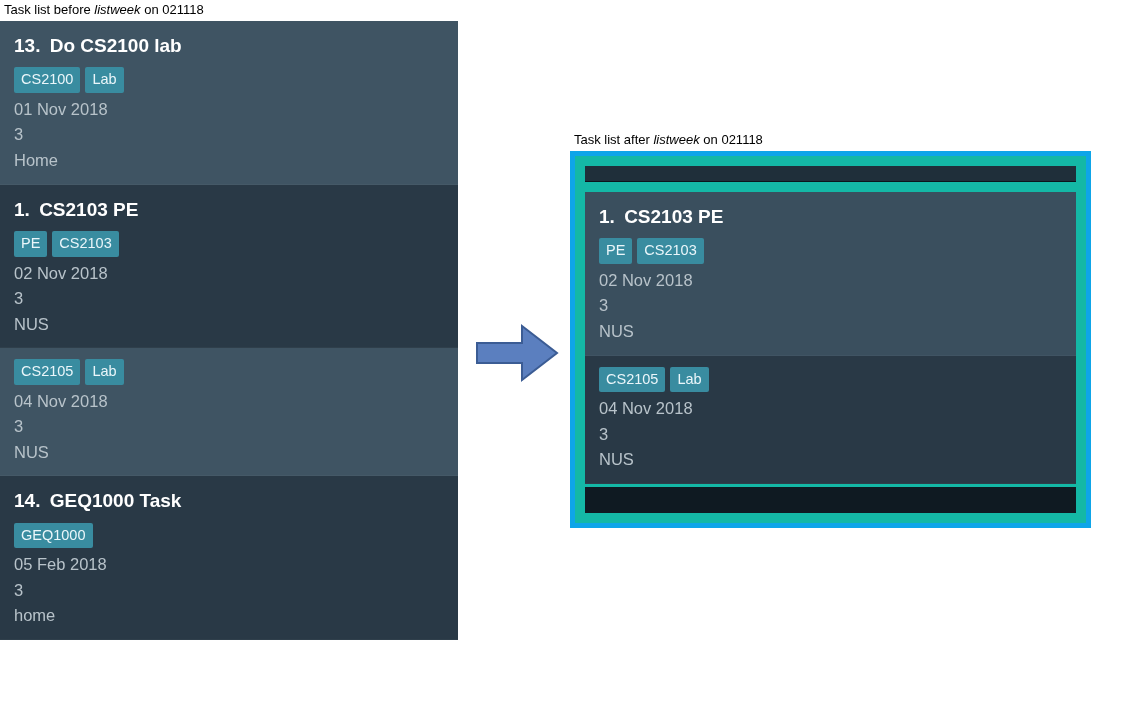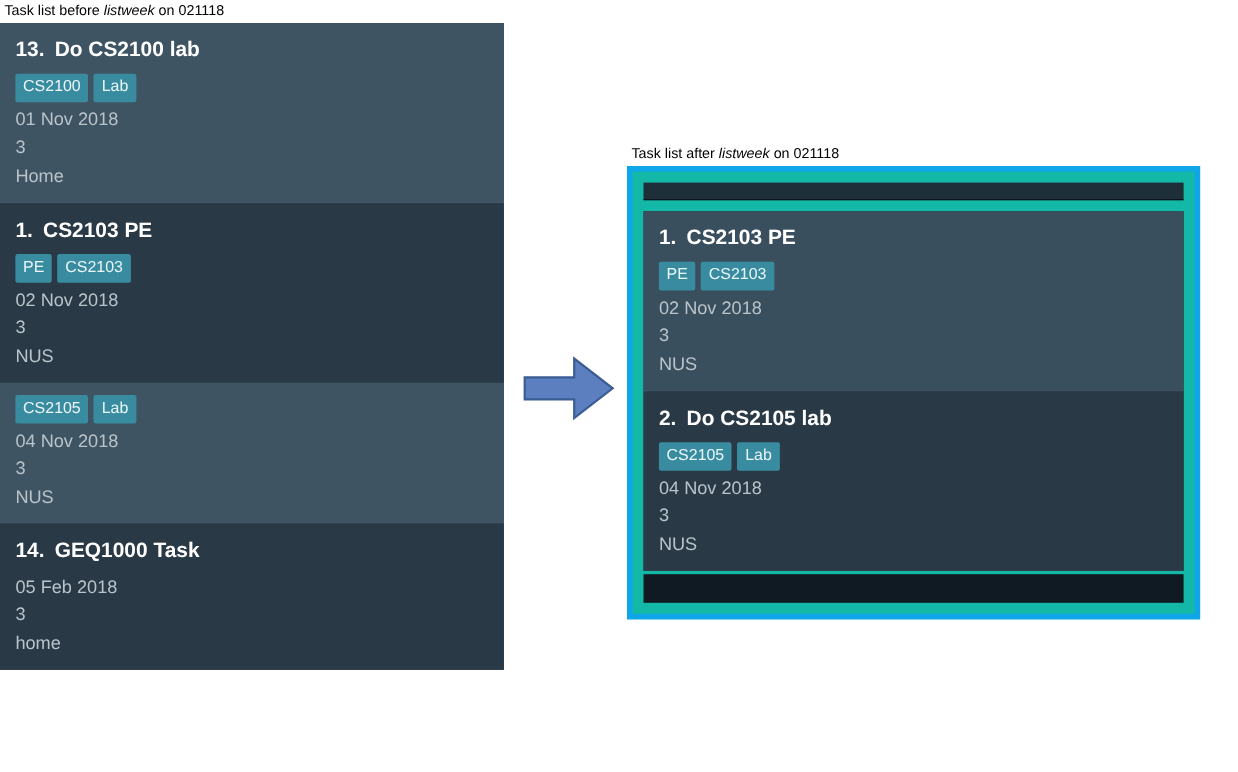--- a/index.html
+++ b/index.html
@@ -111,20 +111,21 @@
         <div class="field">NUS</div>
       </div>
       <div class="task-card light">
         <div class="tag-row"><span class="tag">CS2105</span><span class="tag">Lab</span></div>
         <div class="field">04 Nov 2018</div>
         <div class="field">3</div>
         <div class="field">NUS</div>
       </div>
       <div class="task-card dark">
         <div class="task-title"><span class="num">14.</span><span>  GEQ1000 Task</span></div>
+        <div class="tag-row"><span class="tag">GEQ1000</span></div>
         <div class="field">05 Feb 2018</div>
         <div class="field">3</div>
         <div class="field">home</div>
       </div>
     </div>
 </div>
 
 <div class="arrow-wrap">
   <svg viewBox="0 0 90 70" width="90" height="70">
     <path d="M5 25 L50 25 L50 8 L85 35 L50 62 L50 45 L5 45 Z" fill="#5b7fbf" stroke="#3b5c94" stroke-width="2"></path>
@@ -139,21 +140,20 @@
     <div class="right-top-sliver"></div>
     <div class="right-inner" id="after-list">
         <div class="task-card light2">
           <div class="task-title"><span class="num">1.</span><span>  CS2103 PE</span></div>
           <div class="tag-row"><span class="tag">PE</span><span class="tag">CS2103</span></div>
           <div class="field">02 Nov 2018</div>
           <div class="field">3</div>
           <div class="field">NUS</div>
         </div>
         <div class="task-card dark">
-          <div class="task-title"><span class="num">2.</span><span>  Do CS2105 lab</span></div>
           <div class="tag-row"><span class="tag">CS2105</span><span class="tag">Lab</span></div>
           <div class="field">04 Nov 2018</div>
           <div class="field">3</div>
           <div class="field">NUS</div>
         </div>
       </div>
     <div class="right-bottom-bar"></div>
   </div>
 </div>
 

